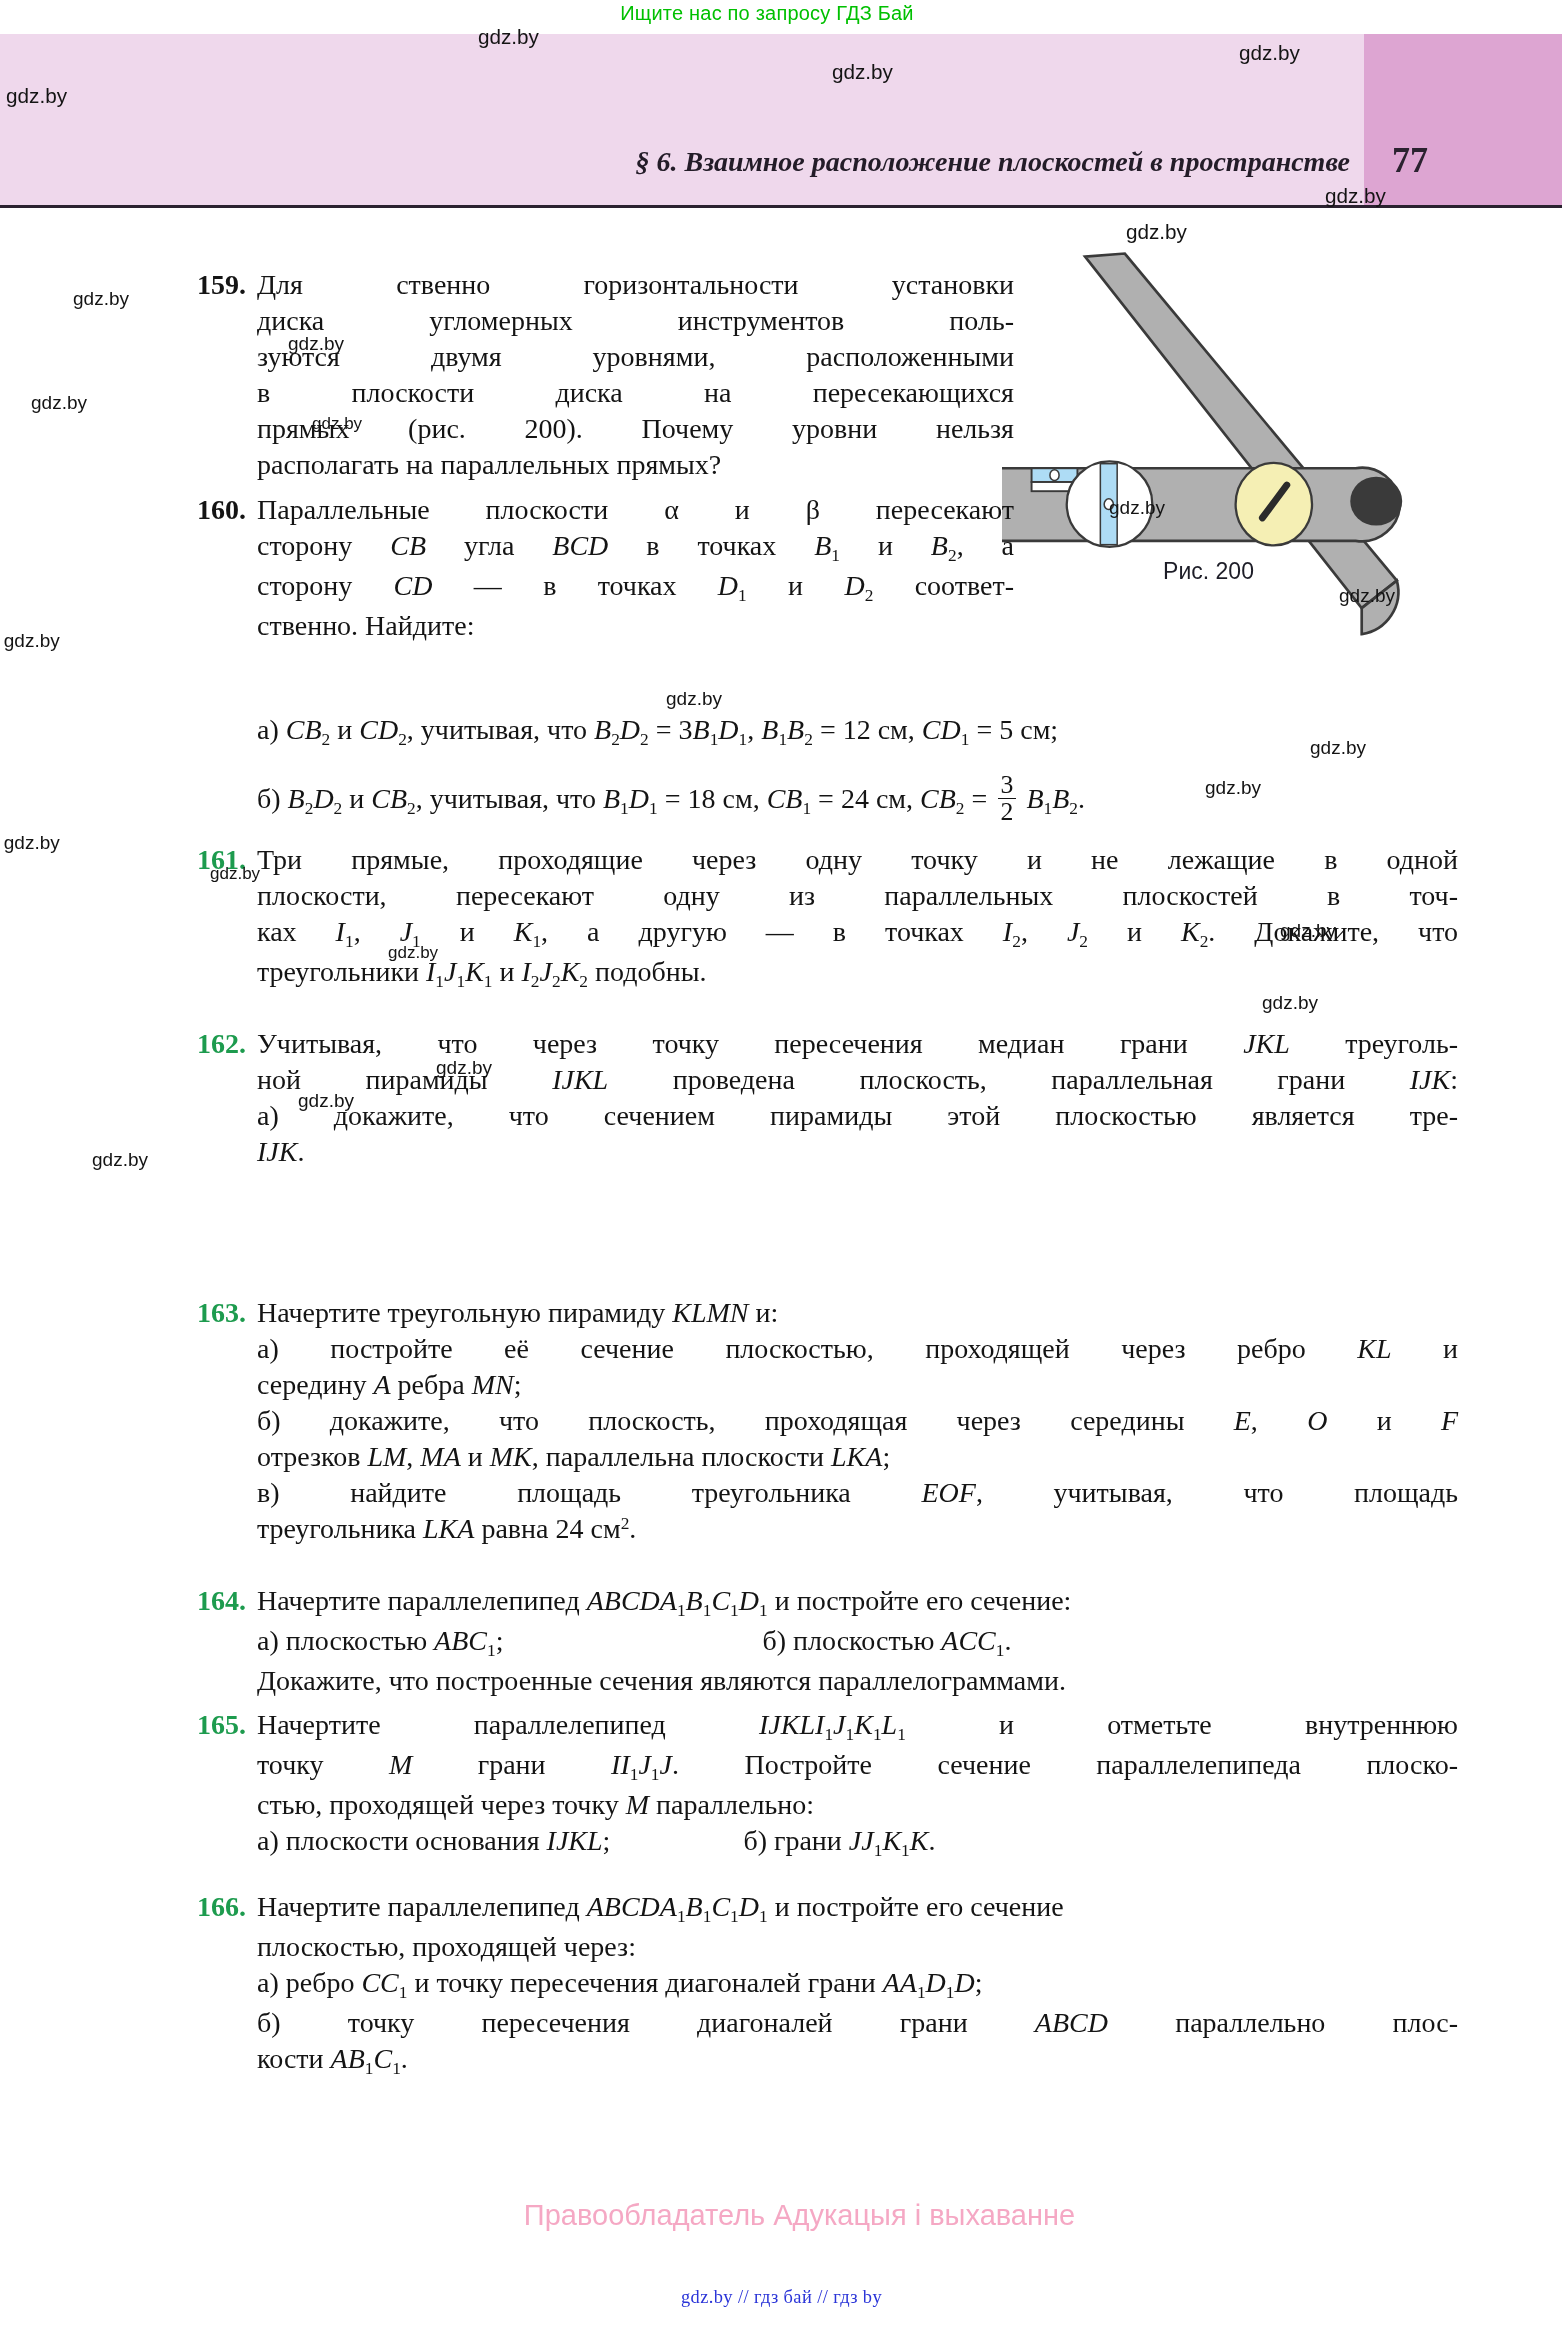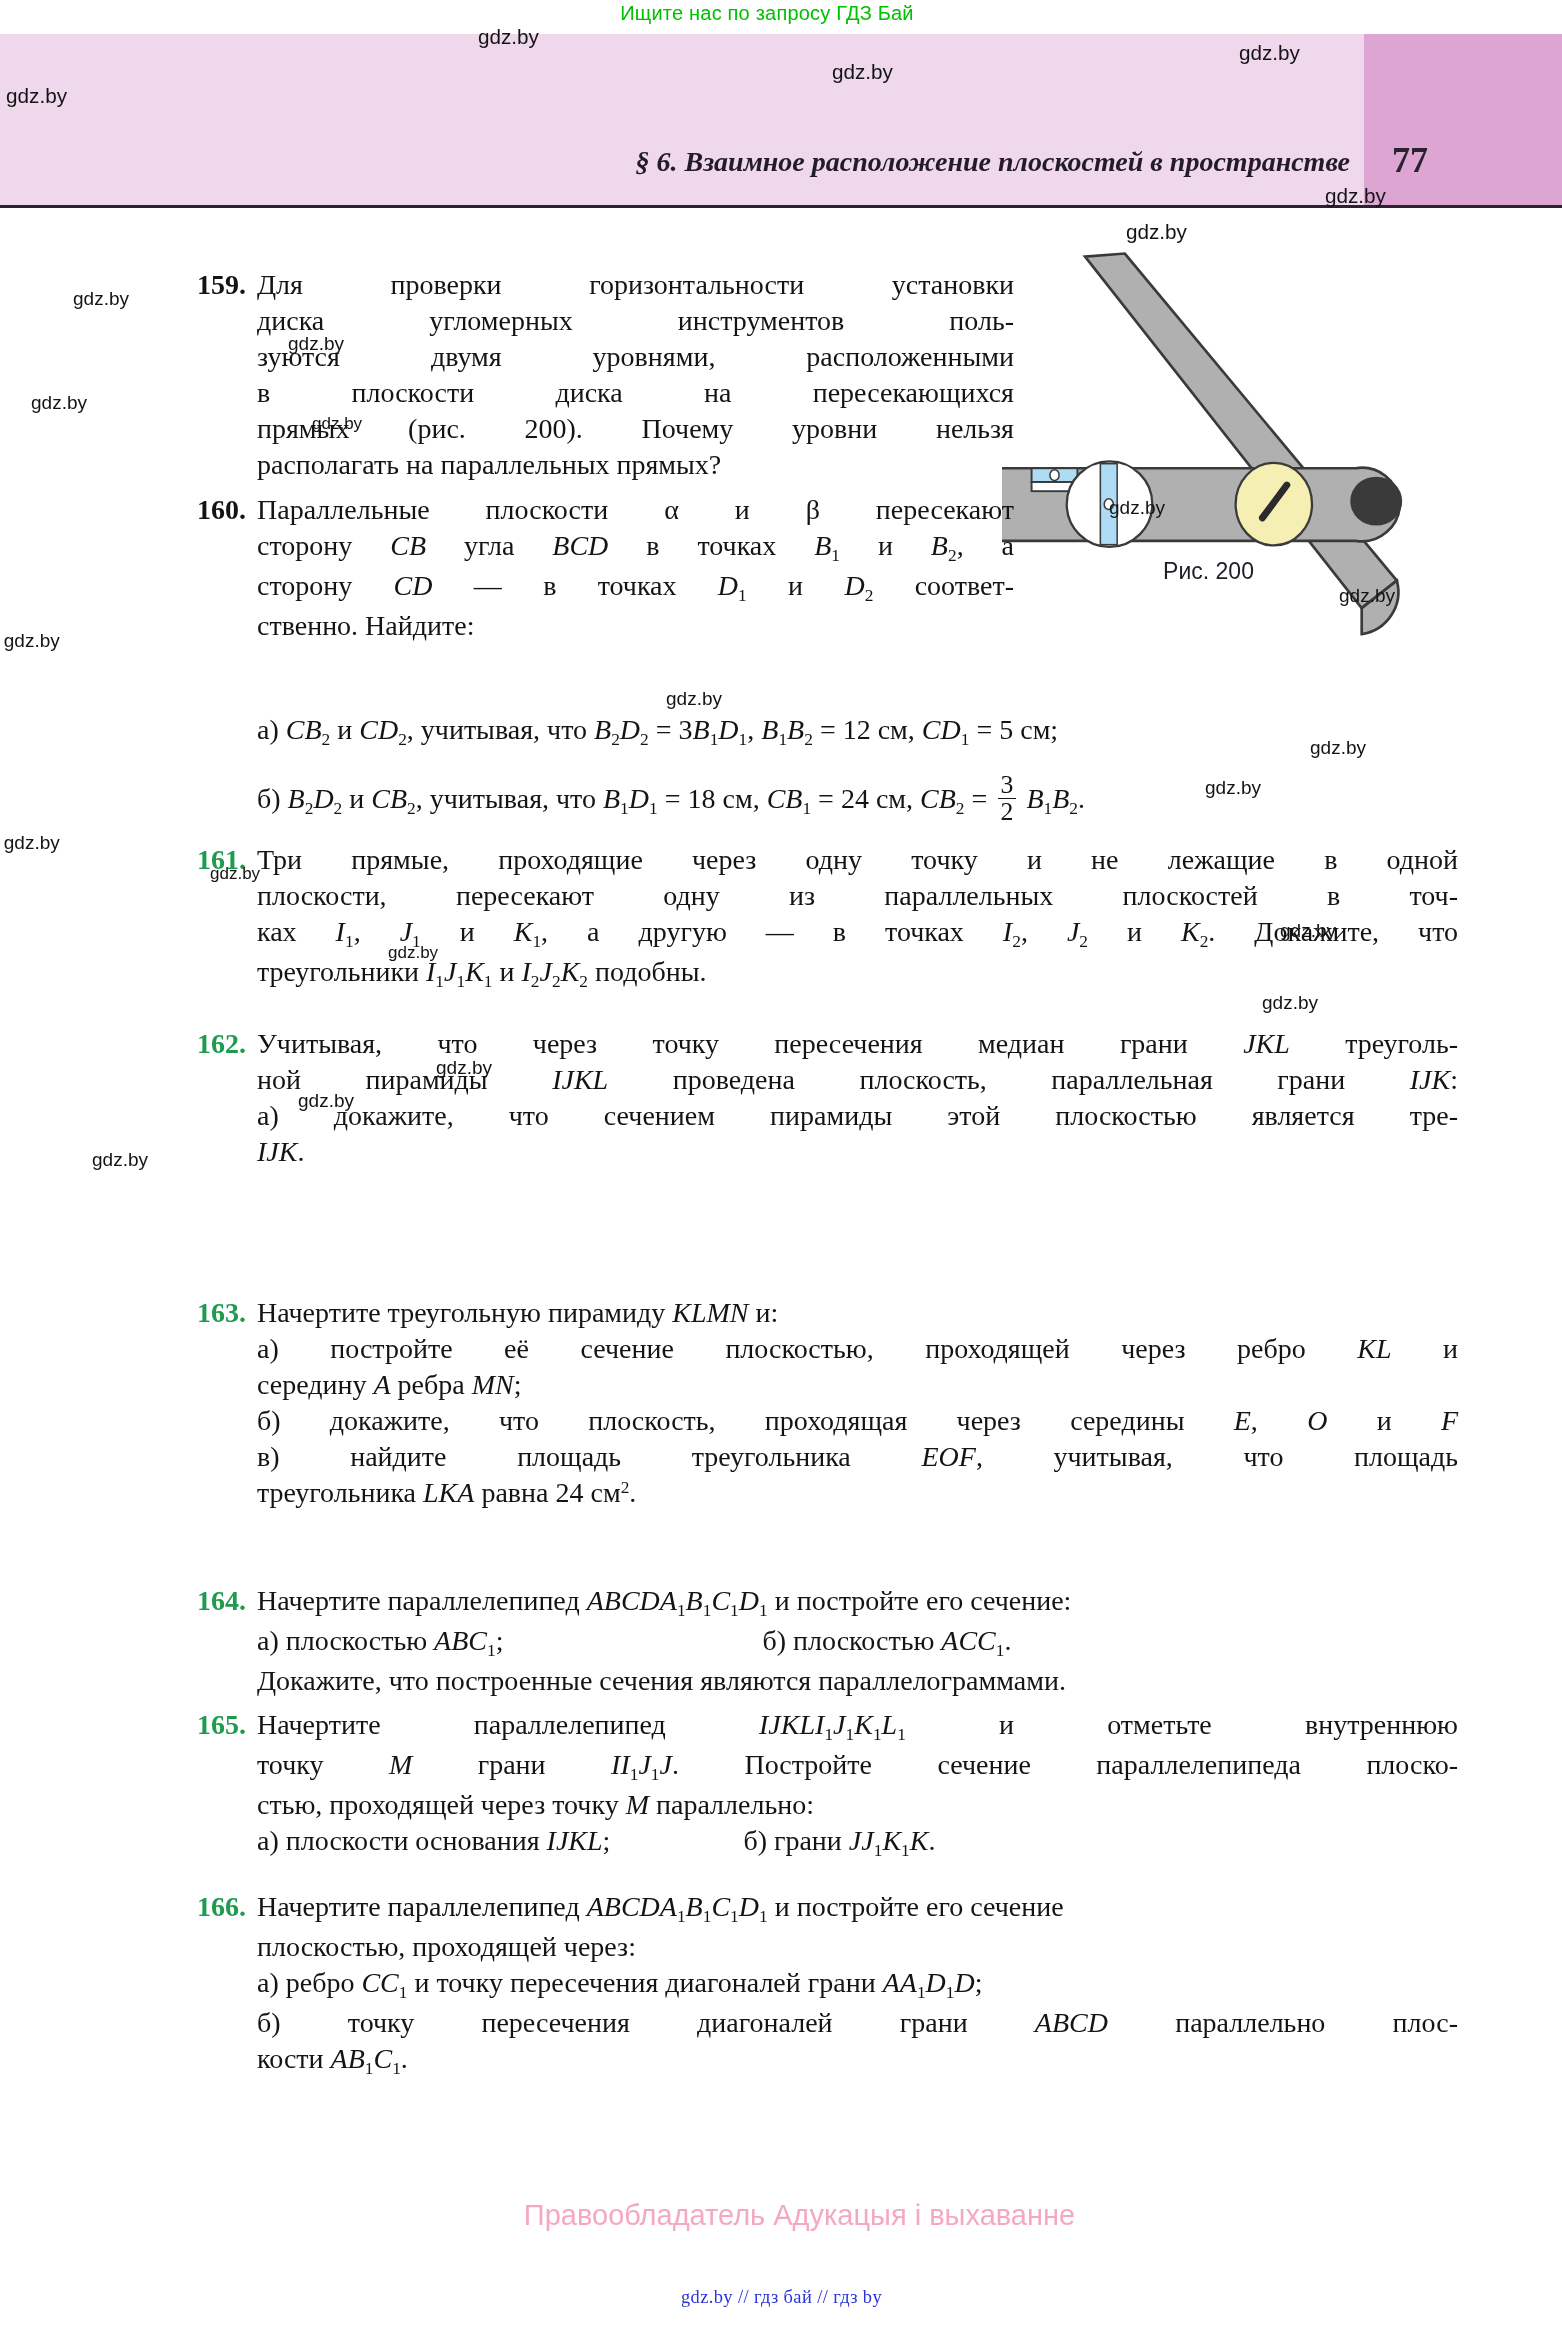--- a/index.html
+++ b/index.html
@@ -225,21 +225,21 @@
     <ellipse cx="489" cy="326" rx="34" ry="32" fill="#3a3a3a" stroke="none"></ellipse>
   </svg>
   <div class="fig-caption">Рис. 200</div>
 </div>
 
 <div class="content">
 
   <div class="prob" style="top:37px;">
     <div class="prob-num" style="color: rgb(20, 20, 20);">159.</div>
     <div class="prob-body narrow">
-      <p class="just">Для проверки горизонтальности установки</p>
+      <p class="just">Для ственно горизонтальности установки</p>
       <p class="just">диска угломерных инструментов поль-</p>
       <p class="just">зуются двумя уровнями, расположенными</p>
       <p class="just">в плоскости диска на пересекающихся</p>
       <p class="just">прямых (рис. 200). Почему уровни нельзя</p>
       <p class="left">располагать на параллельных прямых?</p>
     </div>
   </div>
 
   <div class="prob" style="top:262px;">
     <div class="prob-num" style="color: rgb(20, 20, 20);">160.</div>
@@ -284,20 +284,21 @@
     </div>
   </div>
 
   <div class="prob" style="top:1065px;">
     <div class="prob-num green" style="color: rgb(29, 155, 78);">163.</div>
     <div class="prob-body">
       <p class="left">Начертите треугольную пирамиду <i class="m">KLMN</i> и:</p>
       <p class="just">а) постройте её сечение плоскостью, проходящей через ребро <i class="m">KL</i> и</p>
       <p class="left">середину <i class="m">A</i> ребра <i class="m">MN</i>;</p>
       <p class="just">б) докажите, что плоскость, проходящая через середины <i class="m">E</i>, <i class="m">O</i> и <i class="m">F</i></p>
+      <p class="left">отрезков <i class="m">LM</i>, <i class="m">MA</i> и <i class="m">MK</i>, параллельна плоскости <i class="m">LKA</i>;</p>
       <p class="just">в) найдите площадь треугольника <i class="m">EOF</i>, учитывая, что площадь</p>
       <p class="left">треугольника <i class="m">LKA</i> равна 24 см<sup>2</sup>.</p>
     </div>
   </div>
 
   <div class="prob" style="top:1353px;">
     <div class="prob-num green" style="color: rgb(29, 155, 78);">164.</div>
     <div class="prob-body">
       <p class="left">Начертите параллелепипед <i class="m">ABCDA</i><sub>1</sub><i class="m">B</i><sub>1</sub><i class="m">C</i><sub>1</sub><i class="m">D</i><sub>1</sub> и постройте его сечение:</p>
       <p class="left">а) плоскостью <i class="m">ABC</i><sub>1</sub>;&nbsp;&nbsp;&nbsp;&nbsp;&nbsp;&nbsp;&nbsp;&nbsp;&nbsp;&nbsp;&nbsp;&nbsp;&nbsp;&nbsp;&nbsp;&nbsp;&nbsp;&nbsp;&nbsp;&nbsp;&nbsp;&nbsp;&nbsp;&nbsp;&nbsp;&nbsp;&nbsp;&nbsp;&nbsp;&nbsp;&nbsp;&nbsp;&nbsp;&nbsp;&nbsp;&nbsp;&nbsp;б) плоскостью <i class="m">ACC</i><sub>1</sub>.</p>

